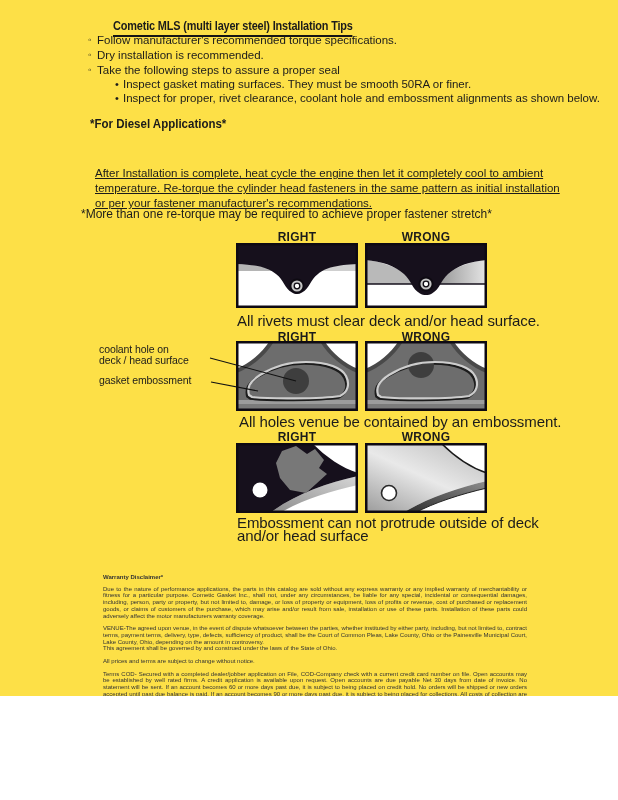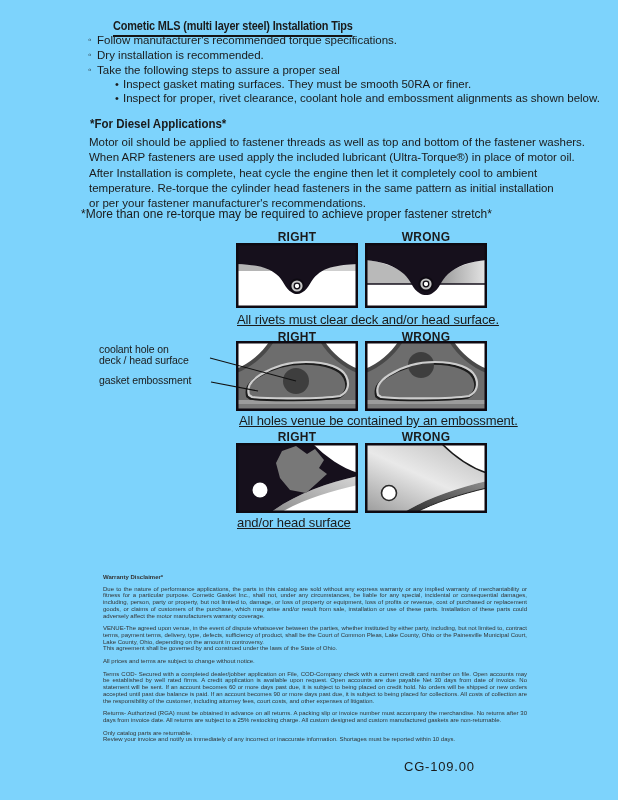--- a/index.html
+++ b/index.html
@@ -1,42 +1,42 @@
 <!DOCTYPE html>
 <html><head>
 <meta charset="utf-8">
 <style>
   html,body{margin:0;padding:0;background:#fff;}
-  .page{position:relative;width:618px;height:800px;background:#7dd3fc;overflow:hidden;
+  .page{position:relative;width:618px;height:696px;background:#fde047;overflow:hidden;
         font-family:"Liberation Sans","DejaVu Sans",sans-serif;color:#1b1b1b;}
   .abs{position:absolute;}
   
   .title{left:113px;top:18px;font-size:13px;font-weight:bold;letter-spacing:-.2px;
          transform:scaleX(.84);transform-origin:left top;white-space:nowrap;
          border-bottom:2px solid #151515;padding-bottom:2px;}
   .bullets{left:88px;top:33px;font-size:11.5px;line-height:13.9px;white-space:nowrap;}
   .b-mark{display:inline-block;width:9px;font-size:10px;vertical-align:1px;}
   .s-line{padding-left:27px;}
   .s-mark{display:inline-block;width:8px;font-size:11px;}
   
   .diesel-h{left:90px;top:117px;font-size:12.5px;font-weight:bold;transform:scaleX(.92);
             transform-origin:left top;white-space:nowrap;}
   .para{font-size:11.5px;line-height:15px;white-space:nowrap;}
   .p1{left:89px;top:135px;}
-  .p2{left:89px;top:166px;}
+  .p2{left:95px;top:166px;text-decoration:underline;}
   .note{left:81px;top:207px;font-size:12px;white-space:nowrap;text-align:right;}
   
   .lbl{width:122px;text-align:center;font-size:13px;font-weight:bold;letter-spacing:.3px;
        transform:scaleX(.92);transform-origin:center top;}
   .colL{left:236px;} .colR{left:365px;}
   .r1-lbl{top:229px;} .r2-lbl{top:329px;} .r3-lbl{top:429px;}
   .panel{width:122px;height:65px;}
   .panel2{width:122px;height:70px;}
   .r1-p{top:243px;} .r2-p{top:341px;} .r3-p{top:443px;}
-  .caption{font-size:13px;white-space:nowrap;letter-spacing:-.1px;text-decoration:underline;}
+  .caption{font-size:15px;white-space:nowrap;letter-spacing:-.1px;}
   .cap1{left:237px;top:312px;}
   .cap2{left:239px;top:413px;}
   .cap3{left:237px;top:516px;line-height:13px;}
   .ann{width:110px;left:99px;text-align:left;font-size:10.5px;line-height:11px;
        letter-spacing:-.1px;}
   .ann1{top:344px;} .ann2{top:375px;}
   .leader{left:202px;top:350px;width:104px;height:44px;z-index:5;}
   
   .legal{left:103px;top:574px;width:424px;font-size:6px;line-height:6.7px;color:#333;
          text-align:justify;}
@@ -56,24 +56,20 @@
   <div class="abs bullets">
     <div><span class="b-mark">◦</span><span>Follow manufacturer's recommended torque specifications.</span></div>
     <div><span class="b-mark">◦</span><span>Dry installation is recommended.</span></div>
     <div><span class="b-mark">◦</span><span>Take the following steps to assure a proper seal</span></div>
     <div class="s-line"><span class="s-mark">•</span><span>Inspect gasket mating surfaces.  They must be smooth 50RA or finer.</span></div>
     <div class="s-line"><span class="s-mark">•</span><span>Inspect for proper, rivet clearance, coolant hole and embossment alignments as shown below.</span></div>
   </div>
 
   <div class="abs diesel-h">*For Diesel Applications*</div>
 
-  <div class="abs para p1">
-    <div>Motor oil should be applied to fastener threads as well as top and bottom of the fastener washers.</div>
-    <div>When ARP fasteners are used apply the included lubricant (Ultra-Torque®) in place of motor oil.</div>
-  </div>
 
   <div class="abs para p2">
     <div>After Installation is complete, heat cycle the engine then let it completely cool to ambient</div>
     <div>temperature. Re-torque the cylinder head fasteners in the same pattern as initial installation</div>
     <div>or per your fastener manufacturer's recommendations.</div>
   </div>
 
   <div class="abs note">*More than one re-torque may be required to achieve proper fastener stretch*</div>
 
   <div class="abs lbl colL r1-lbl">RIGHT</div>
@@ -202,20 +198,21 @@
       <path d="M0,0 H76 C90,14 106,25 122,30 L122,38 C92,45 60,56 38,70 L0,70 Z" fill="url(#g3wa)"></path>
       <path d="M76,0 C90,14 106,25 122,30" fill="none" stroke="#1a1a1a" stroke-width="1.5"></path>
       <path d="M38,70 C60,56 92,45 122,38 L122,45 C96,51 68,60 50,70 Z" fill="url(#g3wb)"></path>
       <path d="M50,70 C68,60 96,51 122,45" fill="none" stroke="#222" stroke-width="1"></path>
       <circle cx="24" cy="50" r="7.5" fill="#fff" stroke="#2a2a2a" stroke-width="1.6"></circle>
       <rect x="1.25" y="1.25" width="119.5" height="67.5" fill="none" stroke="#0e0a12" stroke-width="2.5"></rect>
     </svg>
   </div>
 
   <div class="abs caption cap3">
+    <div>Embossment can not protrude outside of deck</div>
     <div>and/or head surface</div>
   </div>
 
   <div class="abs legal">
     <div class="lh">Warranty Disclaimer*</div>
     <p>Due to the nature of performance applications, the parts in this catalog are sold without any express warranty or any implied warranty of merchantability or fitness for a particular purpose.  Cometic Gasket Inc., shall not, under any circumstances, be liable for any special, incidental or consequential damages, including, person, party or property, but not limited to, damage, or loss of property or equipment, loss of profits or revenue, cost of purchased or replacement goods, or claims of customers of the purchase, which may arise and/or result from sale, installation or use of these parts.  Installation of these parts could adversely affect the motor manufacturers warranty coverage.</p>
     <p class="tight">VENUE-The agreed upon venue, in the event of dispute whatsoever between the parties, whether instituted by either party, including, but not limited to, contract terms, payment terms, delivery, type, defects, sufficiency of product, shall be the Court of Common Pleas, Lake County, Ohio or the Painesville Municipal Court, Lake County, Ohio, depending on the amount in controversy.</p>
     <p>This agreement shall be governed by and construed under the laws of the State of Ohio.</p>
     <p>All prices and terms are subject to change without notice.</p>
     <p>Terms COD- Secured with a completed dealer/jobber application on File, COD-Company check with a current credit card number on file.  Open accounts may be established by well rated firms.  A credit application is available upon request.  Open accounts are due payable Net 30 days from date of invoice.  No statement will be sent.  If an account becomes 60 or more days past due, it is subject to being placed on credit hold.  No orders will be shipped or new orders accepted until past due balance is paid.  If an account becomes 90 or more days past due, it is subject to being placed for collections.  All costs of collection are the responsibility of the customer, including attorney fees, court costs, and other expenses of litigation.</p>

